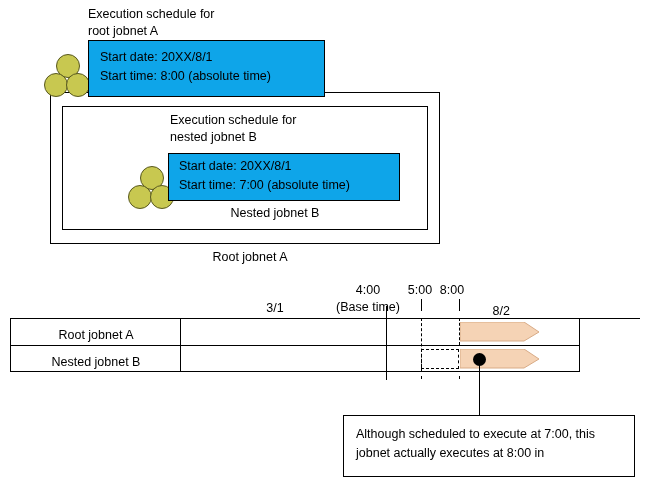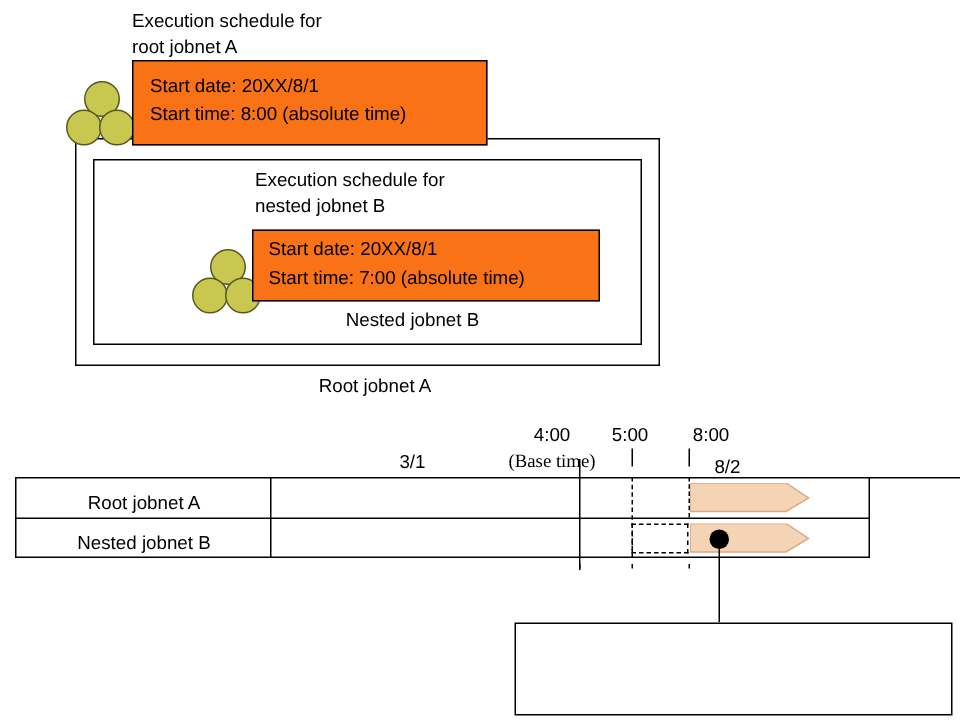--- a/index.html
+++ b/index.html
@@ -32,21 +32,21 @@
     font-size: 12.5px;
     line-height: 17px;
     text-align: center;
     white-space: pre;
   }
 
   
   .box {
     position: absolute;
     border: 1px solid #000000;
-    background: #f97316;
+    background: #0ea5e9;
     box-sizing: border-box;
   }
   .box-open {
     position: absolute;
     border: 1px solid #000000;
     background: transparent;
     box-sizing: border-box;
   }
 
   
@@ -178,26 +178,26 @@
     <div class="circ c-right"></div>
   </div>
 
   <div class="box" style="left:168px; top:153px; width:232px; height:48px;">
     <div class="txt" style="left:10px; top:4px;">Start date: 20XX/8/1</div>
     <div class="txt" style="left:10px; top:23px;text-align:right;">Start time: 7:00 (absolute time)</div>
   </div>
 
   <div class="txt-center" style="left:340px; top:282px; width:56px;">4:00</div>
   <div class="txt-center" style="left:392px; top:282px; width:56px;">5:00</div>
-  <div class="txt-center" style="left:446px; top:282px; width:56px;">8:00</div>
-
-  <div class="txt-center" style="left:330px; top:299px; width:76px;font-family:Liberation Serif, serif;">(Base time)</div>
+  <div class="txt-center" style="left:424px; top:282px; width:56px;">8:00</div>
+
+  <div class="txt-center" style="left:330px; top:299px; width:76px;">(Base time)</div>
 
   <div class="txt-center" style="left:250px; top:300px; width:50px;">3/1</div>
-  <div class="txt-center" style="left:460px; top:303px; width:50px;">8/2</div>
+  <div class="txt-center" style="left:460px; top:303px; width:50px;text-align:right;">8/2</div>
 
   <div class="tick-solid" style="left:421px; top:299px; height:12px;"></div>
   <div class="tick-solid" style="left:459px; top:299px; height:12px;"></div>
 
   <div class="tl-hline" style="left:10px; top:318px; width:630px;"></div>
 
   <div class="tl-frame" style="left:10px; top:318px; width:570px; height:54px;"></div>
 
   <div class="tl-hline" style="left:10px; top:345px; width:570px;"></div>
 
@@ -228,15 +228,17 @@
 
   <div class="tick-small" style="left:386px; top:376px;"></div>
   <div class="tick-small" style="left:421px; top:376px;"></div>
   <div class="tick-small" style="left:459px; top:376px;"></div>
 
   <div class="leader-line" style="left:479px; top:360px; height:55px;"></div>
 
   <div class="marker-dot" style="left:473px; top:353px;"></div>
 
   <div class="callout" style="left:343px; top:415px; width:292px; height:62px;">
+    <div>Although scheduled to execute at 7:00, this</div>
+    <div>jobnet actually executes at 8:00 in</div>
   </div>
 
 </div>
 
 </body></html>

